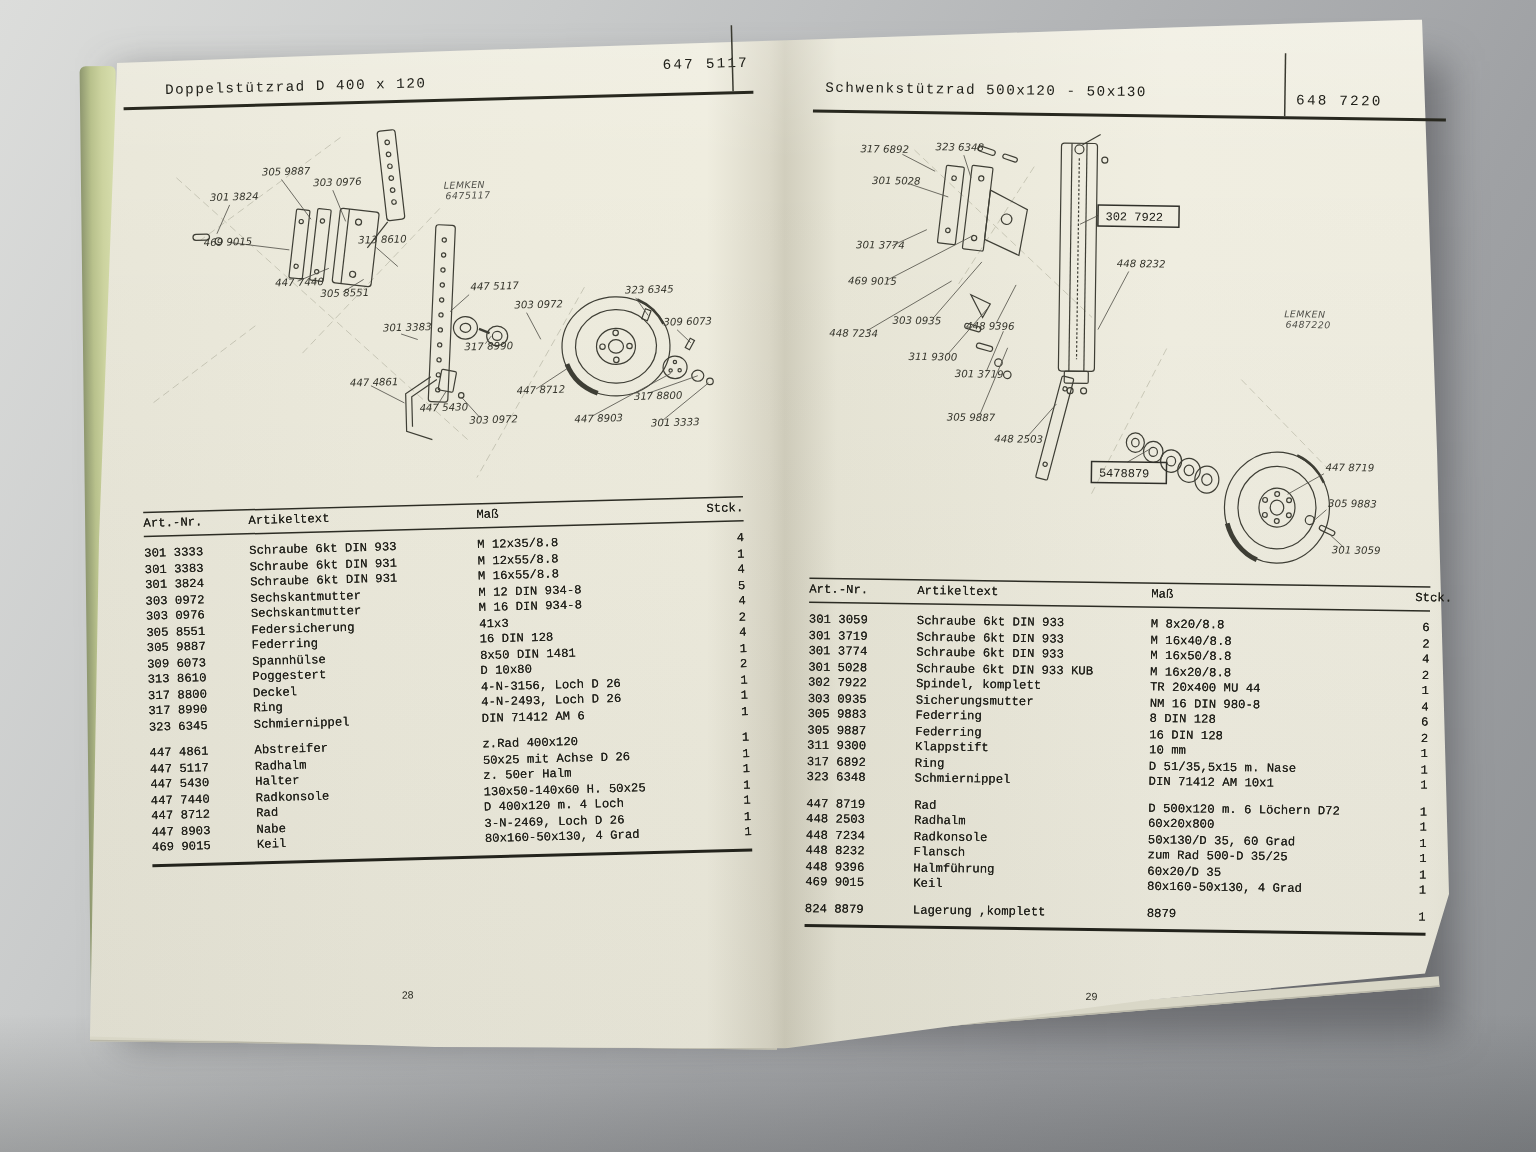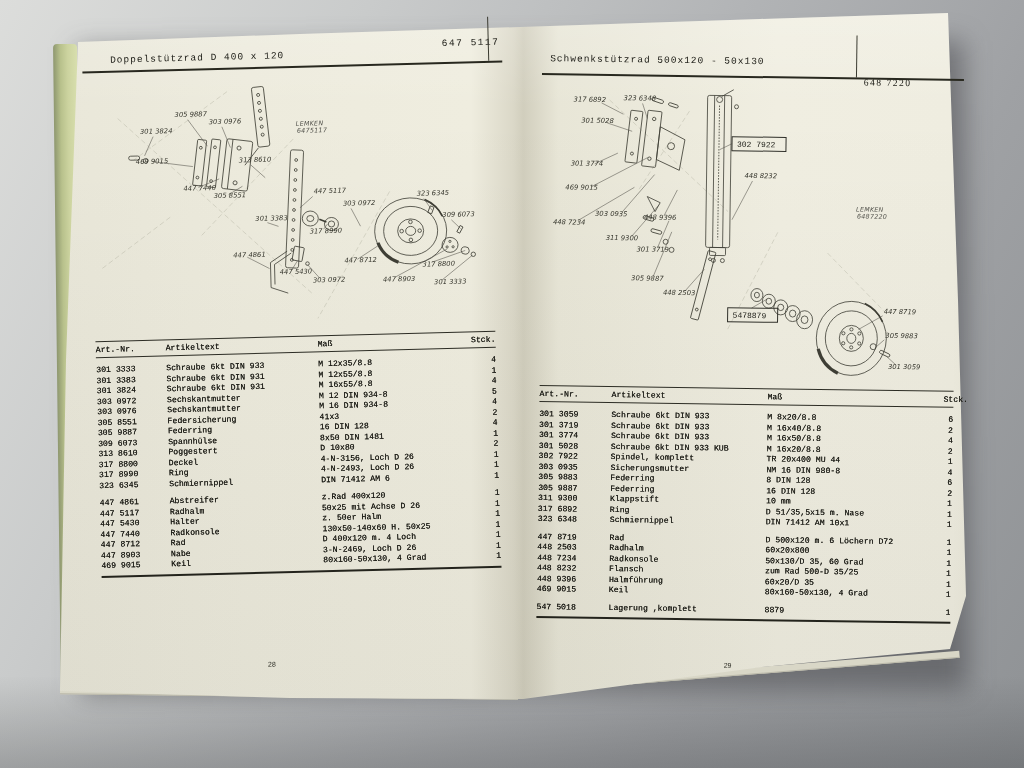--- a/index.html
+++ b/index.html
@@ -240,21 +240,21 @@
         <div class="t-row"><span>469 9015</span><span>Keil</span><span>80x160-50x130, 4 Grad</span><span>1</span></div>
       </div>
     <div class="rule thick"></div>
   </div>
 
   <div class="page-number" style="left:182px;top:630px;">28</div>
 </div>
 
 <div id="right-content" class="page-content">
   <div class="page-title typew" style="left:8px;top:16px;">Schwenkstützrad 500x120 - 50x130</div>
-  <div class="doc-number typew" style="left:322px;top:36px;font-family:Liberation Serif, serif;">648 7220</div>
+  <div class="doc-number typew" style="left:322px;top:20px;">648 7220</div>
   <div class="header-divider" style="left:314px;top:-6px;height:42px;"></div>
   <div class="header-rule" style="left:0px;top:36px;width:422px;"></div>
 
   <svg style="left:8px;top:52px;" width="420" height="300" viewBox="0 0 420 300">
     <g class="faintg">
       <path d="M60,10 L180,120"></path>
         <path d="M140,20 L90,100"></path>
         <path d="M230,140 L180,240"></path>
         <path d="M280,160 L340,220"></path>
     </g>
@@ -393,19 +393,19 @@
       </div>
     <div class="t-group">
         <div class="t-row"><span>447 8719</span><span>Rad</span><span>D 500x120 m. 6 Löchern D72</span><span>1</span></div>
         <div class="t-row"><span>448 2503</span><span>Radhalm</span><span>60x20x800</span><span>1</span></div>
         <div class="t-row"><span>448 7234</span><span>Radkonsole</span><span>50x130/D 35, 60 Grad</span><span>1</span></div>
         <div class="t-row"><span>448 8232</span><span>Flansch</span><span>zum Rad 500-D 35/25</span><span>1</span></div>
         <div class="t-row"><span>448 9396</span><span>Halmführung</span><span>60x20/D 35</span><span>1</span></div>
         <div class="t-row"><span>469 9015</span><span>Keil</span><span>80x160-50x130, 4 Grad</span><span>1</span></div>
       </div>
     <div class="t-group">
-        <div class="t-row"><span>547 5018</span><span>Lagerung ,komplett</span><span>8879</span><span>1</span></div>
+        <div class="t-row"><span>824 8879</span><span>Lagerung ,komplett</span><span>8879</span><span>1</span></div>
       </div>
     <div class="rule thick"></div>
   </div>
 
   <div class="page-number" style="left:190px;top:622px;">29</div>
 </div>
 
 </body></html>

